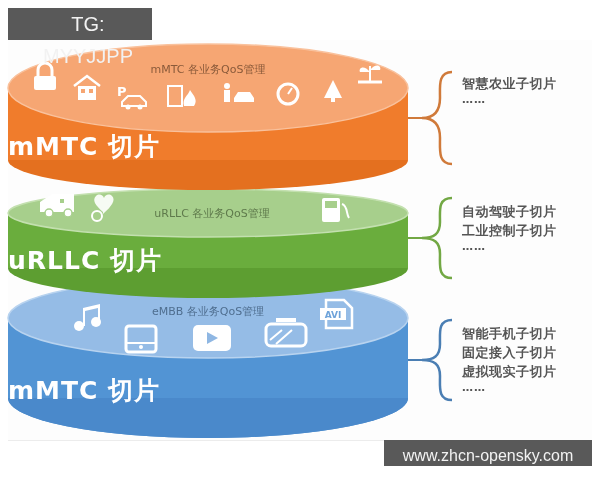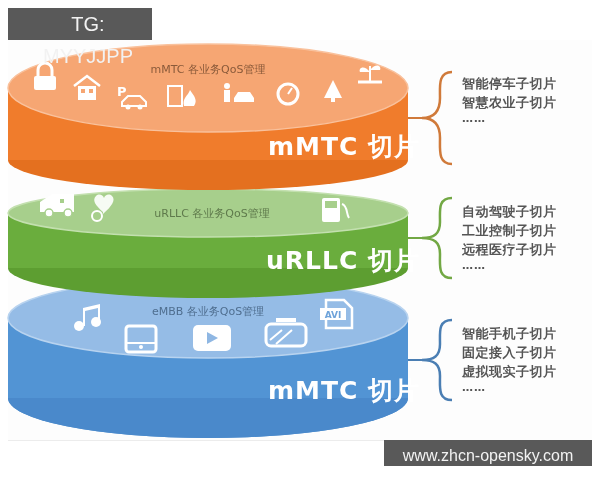--- a/index.html
+++ b/index.html
@@ -4,21 +4,21 @@
 <style>
   html,body{margin:0;padding:0;background:#ffffff;}
   body{width:600px;height:480px;position:relative;overflow:hidden;font-family:"DejaVu Sans",sans-serif;}
   .frame{position:absolute;left:8px;top:40px;width:584px;height:400px;background:#fdfdfd;border-bottom:1px solid #ececec;}
   .tag{position:absolute;left:8px;top:8px;width:128px;height:32px;background:#595959;color:#f2f2f2;font-family:"Liberation Sans",sans-serif;font-size:20px;line-height:32px;text-align:center;z-index:5;padding-left:16px;}
   .wm{position:absolute;left:384px;top:440px;width:208px;height:26px;background:#595959;color:#f2f2f2;font-family:"Liberation Sans",sans-serif;font-size:16px;line-height:32px;text-align:center;z-index:5;}
   svg.diagram{position:absolute;left:0;top:0;}
   .list{position:absolute;left:462px;font-size:13px;line-height:19px;color:#555;font-family:"DejaVu Sans",sans-serif;font-weight:bold;letter-spacing:0.5px;}
   .list div{white-space:nowrap;}
   .list .dots{letter-spacing:1px;font-size:11px;line-height:14px;}
-  .disc-title{position:absolute;color:#fff;font-weight:bold;font-size:25px;text-align:right;width:412px;left:8px;letter-spacing:1px;font-family:"DejaVu Sans",sans-serif;}
+  .disc-title{position:absolute;color:#fff;font-weight:bold;font-size:25px;text-align:left;width:412px;left:8px;letter-spacing:1px;font-family:"DejaVu Sans",sans-serif;}
   .disc-sub{position:absolute;font-size:11px;font-weight:normal;text-align:center;font-family:"DejaVu Sans",sans-serif;}
 </style>
 </head>
 <body>
 
 <div class="frame"></div>
 
 <div class="tag">TG: MYYJJPP</div>
 
 <svg class="diagram" width="600" height="480" viewBox="0 0 600 480">
@@ -140,28 +140,26 @@
 <div class="disc-sub" style="left:108px;top:62px;width:200px;color:#8a5a3a;">mMTC 各业务QoS管理</div>
 <div class="disc-title" style="top:130px;">mMTC 切片</div>
 
 <div class="disc-sub" style="left:112px;top:206px;width:200px;color:#5f7a4c;">uRLLC 各业务QoS管理</div>
 <div class="disc-title" style="top:244px;">uRLLC 切片</div>
 
 <div class="disc-sub" style="left:108px;top:304px;width:200px;color:#4f6e8f;">eMBB 各业务QoS管理</div>
 <div class="disc-title" style="top:374px;">mMTC 切片</div>
 
 <div class="list" style="top:74px;">
-  <div>智能停车子切片</div>
   <div>智慧农业子切片</div>
   <div class="dots">……</div>
 </div>
 <div class="list" style="top:202px;">
   <div>自动驾驶子切片</div>
   <div>工业控制子切片</div>
-  <div>远程医疗子切片</div>
   <div class="dots">……</div>
 </div>
 <div class="list" style="top:324px;">
   <div>智能手机子切片</div>
   <div>固定接入子切片</div>
   <div>虚拟现实子切片</div>
   <div class="dots">……</div>
 </div>
 
 <div class="wm">www.zhcn-opensky.com</div>

